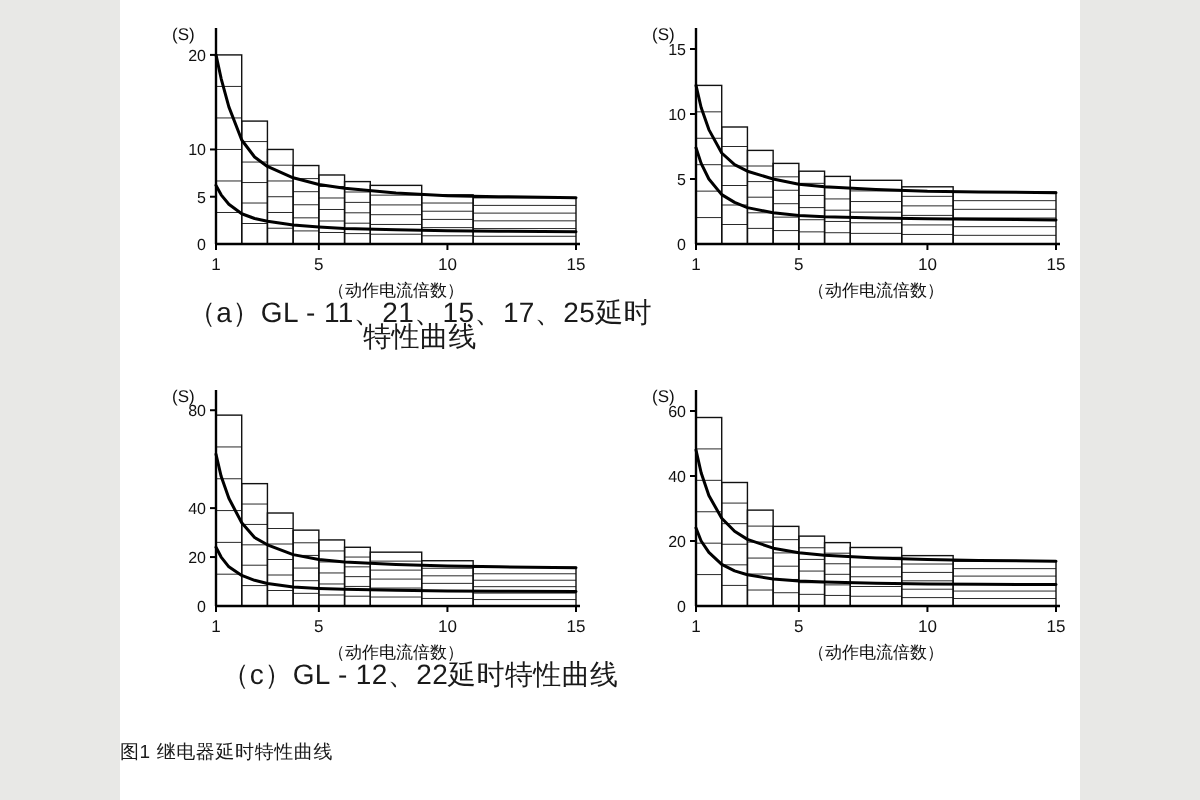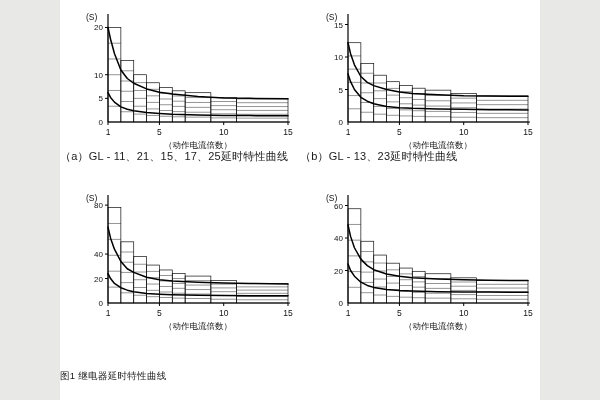--- a/index.html
+++ b/index.html
@@ -66,24 +66,26 @@
   }
   .plotwrap svg {
     display: block;
   }
 
   .caption {
     position: absolute;
     left: 0;
     top: 146px;
     width: 240px;
-    font-size: 11px;
+    text-align: center;
+    font-size: 14px;
     line-height: 12px;
     color: #1a1a1a;
     letter-spacing: 0.2px;
+    padding-left: 30px;
   }
 
   .figure-title {
     position: absolute;
     left: 0;
     top: 370px;
     width: 560px;
     text-align: left;
     font-size: 9.5px;
     color: #1a1a1a;
@@ -264,21 +266,20 @@
               <text x="48" y="131" text-anchor="middle" font-size="8.5" fill="#111">1</text>
               <line x1="99.42857142857142" y1="118" x2="99.42857142857142" y2="121" stroke="#000" stroke-width="1"></line>
               <text x="99.42857142857142" y="131" text-anchor="middle" font-size="8.5" fill="#111">5</text>
               <line x1="163.71428571428572" y1="118" x2="163.71428571428572" y2="121" stroke="#000" stroke-width="1"></line>
               <text x="163.71428571428572" y="131" text-anchor="middle" font-size="8.5" fill="#111">10</text>
               <line x1="228" y1="118" x2="228" y2="121" stroke="#000" stroke-width="1"></line>
               <text x="228" y="131" text-anchor="middle" font-size="8.5" fill="#111">15</text>
               <text x="138" y="144" text-anchor="middle" font-size="8.5" fill="#111">（动作电流倍数）</text>
             </svg>
           </div>
-        <div class="caption">（b）GL - 13、23延时特性曲线</div>
       </div>
 
       <div class="cell c2">
         <div class="plotwrap" id="plot-2">
             <svg width="240" height="148" viewBox="0 0 240 148">
               <g>
                 <rect x="48" y="22.56470588235294" width="12.857142857142854" height="95.43529411764706" fill="none" stroke="#111" stroke-width="0.7"></rect>
                 <line x1="48" y1="38.470588235294116" x2="60.857142857142854" y2="38.470588235294116" stroke="#111" stroke-width="0.45"></line>
                 <line x1="48" y1="54.37647058823529" x2="60.857142857142854" y2="54.37647058823529" stroke="#111" stroke-width="0.45"></line>
                 <line x1="48" y1="70.28235294117647" x2="60.857142857142854" y2="70.28235294117647" stroke="#111" stroke-width="0.45"></line>
@@ -349,20 +350,21 @@
               <text x="48" y="131" text-anchor="middle" font-size="8.5" fill="#111">1</text>
               <line x1="99.42857142857142" y1="118" x2="99.42857142857142" y2="121" stroke="#000" stroke-width="1"></line>
               <text x="99.42857142857142" y="131" text-anchor="middle" font-size="8.5" fill="#111">5</text>
               <line x1="163.71428571428572" y1="118" x2="163.71428571428572" y2="121" stroke="#000" stroke-width="1"></line>
               <text x="163.71428571428572" y="131" text-anchor="middle" font-size="8.5" fill="#111">10</text>
               <line x1="228" y1="118" x2="228" y2="121" stroke="#000" stroke-width="1"></line>
               <text x="228" y="131" text-anchor="middle" font-size="8.5" fill="#111">15</text>
               <text x="138" y="144" text-anchor="middle" font-size="8.5" fill="#111">（动作电流倍数）</text>
             </svg>
           </div>
+        <div class="caption">（c）GL - 12、22延时特性曲线</div>
       </div>
 
       <div class="cell c3">
         <div class="plotwrap" id="plot-3">
             <svg width="240" height="148" viewBox="0 0 240 148">
               <g>
                 <rect x="48" y="23.75" width="12.857142857142854" height="94.25" fill="none" stroke="#111" stroke-width="0.7"></rect>
                 <line x1="48" y1="39.458333333333336" x2="60.857142857142854" y2="39.458333333333336" stroke="#111" stroke-width="0.45"></line>
                 <line x1="48" y1="55.16666666666667" x2="60.857142857142854" y2="55.16666666666667" stroke="#111" stroke-width="0.45"></line>
                 <line x1="48" y1="70.875" x2="60.857142857142854" y2="70.875" stroke="#111" stroke-width="0.45"></line>

